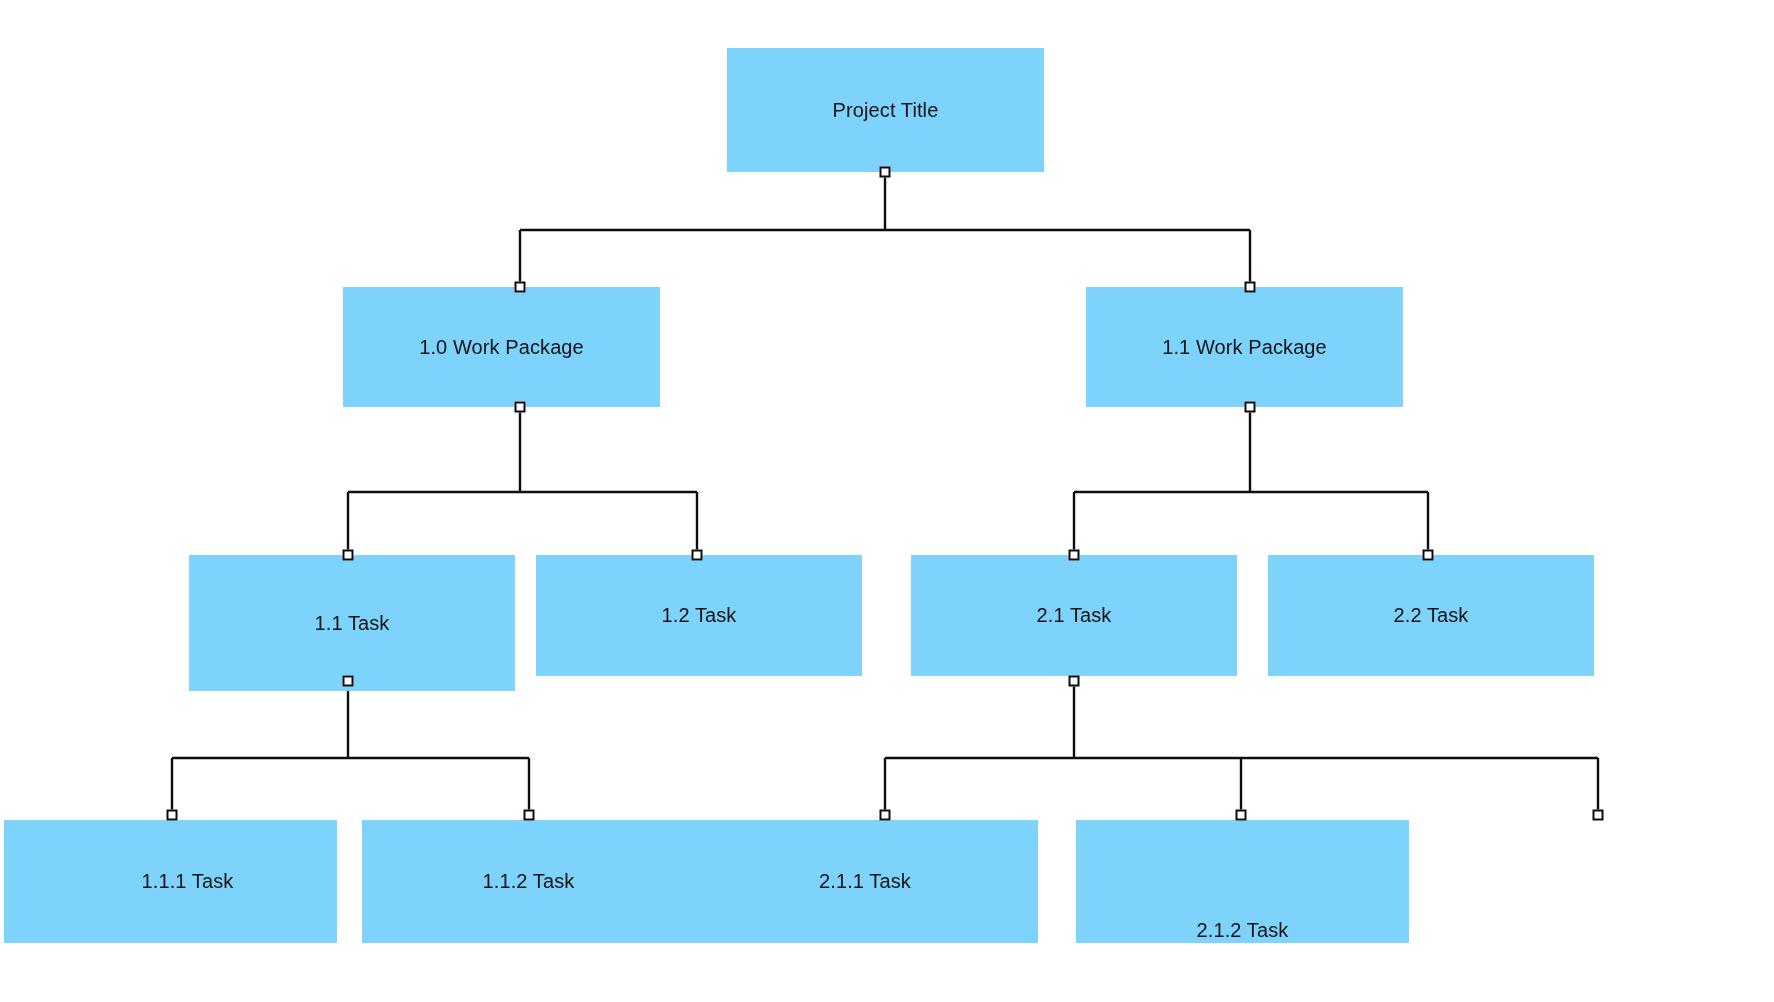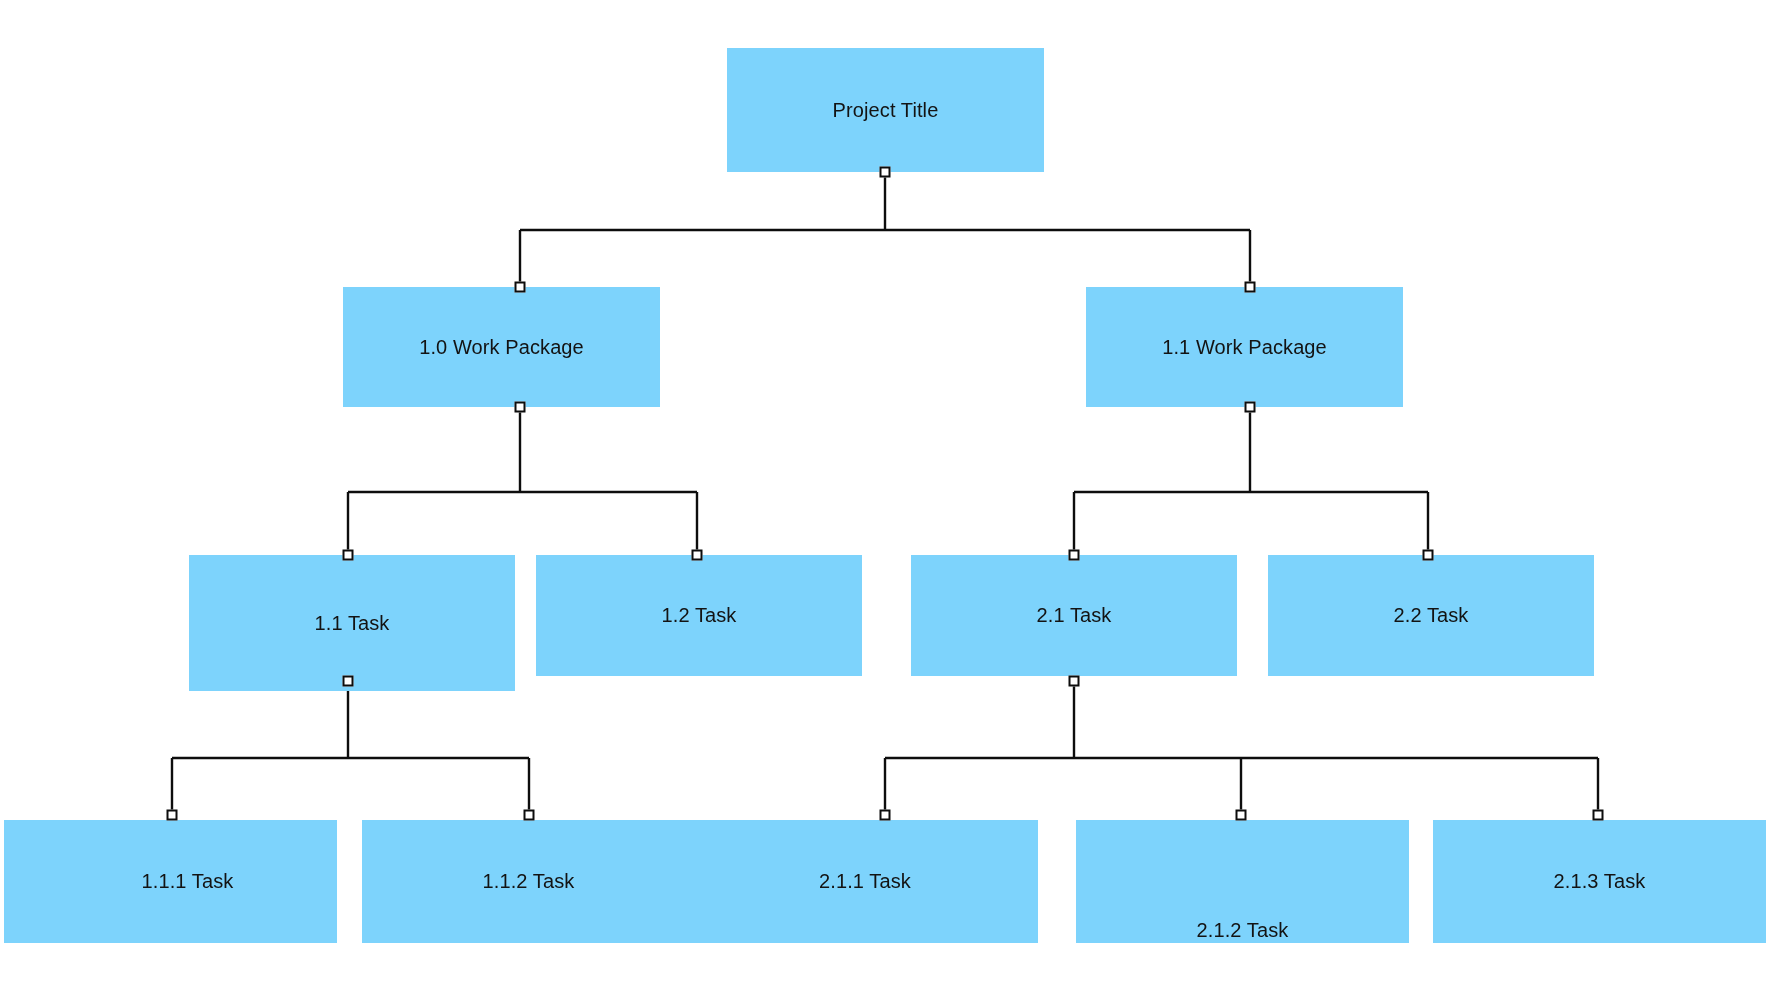--- a/index.html
+++ b/index.html
@@ -113,23 +113,20 @@
   </div>
   <div class="node" style="left:362px; top:820px; width:333px; height:123px;">
     <span class="node-label">1.1.2 Task</span>
   </div>
   <div class="node" style="left:692px; top:820px; width:346px; height:123px;">
     <span class="node-label">2.1.1 Task</span>
   </div>
   <div class="node" style="left:1076px; top:820px; width:333px; height:123px;align-items:flex-end;">
     <span class="node-label">2.1.2 Task</span>
   </div>
-  <div class="node" style="left:1433px; top:820px; width:333px; height:123px;">
-    <span class="node-label">2.1.3 Task</span>
-  </div>
 
   <div class="port" style="left:885px;  top:172px;"></div>
   <div class="port" style="left:520px;  top:287px;"></div>
   <div class="port" style="left:520px;  top:407px;"></div>
   <div class="port" style="left:1250px; top:287px;"></div>
   <div class="port" style="left:1250px; top:407px;"></div>
   <div class="port" style="left:348px;  top:555px;"></div>
   <div class="port" style="left:348px;  top:681px;"></div>
   <div class="port" style="left:697px;  top:555px;"></div>
   <div class="port" style="left:1074px; top:555px;"></div>

